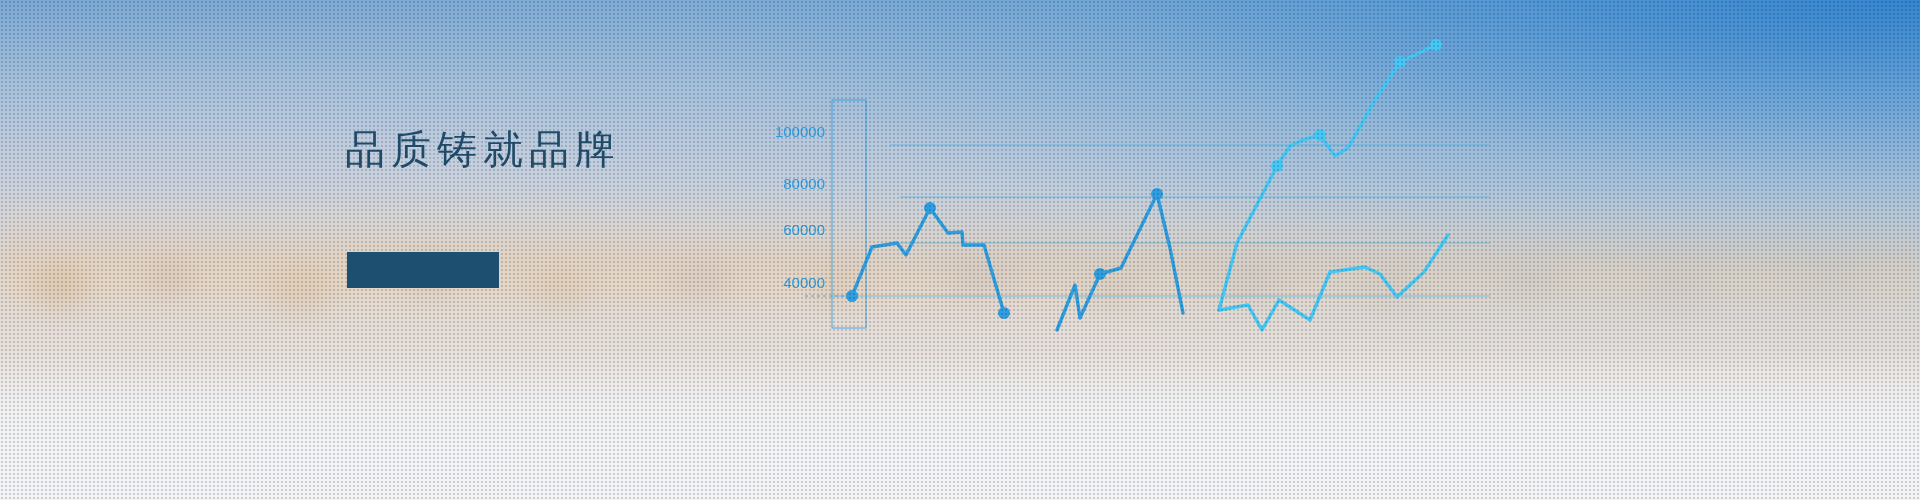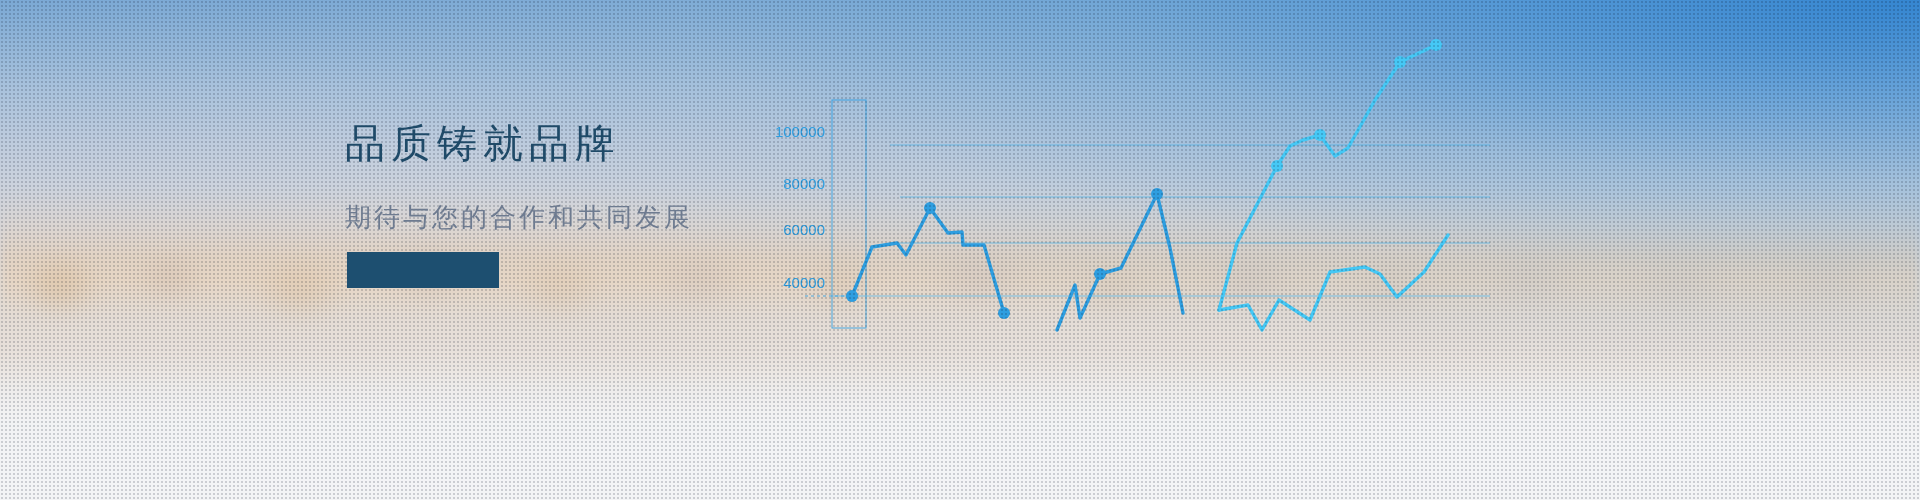--- a/index.html
+++ b/index.html
@@ -90,21 +90,21 @@
       radial-gradient(rgba(70,80,95,0.30) 0.9px, rgba(0,0,0,0) 1.1px);
     background-size:4px 4px;
     background-position:0 0;
     opacity:.75;
     mix-blend-mode:multiply;
   }
 
   
   .text-block{
     position:absolute;
-    left:345px; top:118px;
+    left:345px; top:124px;
     width:620px;
   }
   .headline{
     font-size:40px;
     letter-spacing:6px;
     color:#1f4a68;
     font-weight:400;
     line-height:1.25;
     margin:0;
     white-space:nowrap;
@@ -207,18 +207,17 @@
             <polyline points="1219,310 1248,305 1262,330 1279,300 1310,320 1330,272 1365,267 1380,274 1397,297 1424,272 1448,235" fill="none" stroke="#45c8f5" stroke-width="3.4" stroke-linejoin="round" stroke-linecap="round"></polyline>
           </g>
         </g>
     </svg>
   </div>
 
   <div class="bg-halftone"></div>
 
   <div class="text-block">
     <h1 class="headline">品质铸就品牌</h1>
-    <div class="sub-cn">期待与您的合作和共同发展</div>
   </div>
 
   <button class="cta-button"></button>
 
 </div>
 
 </body></html>

